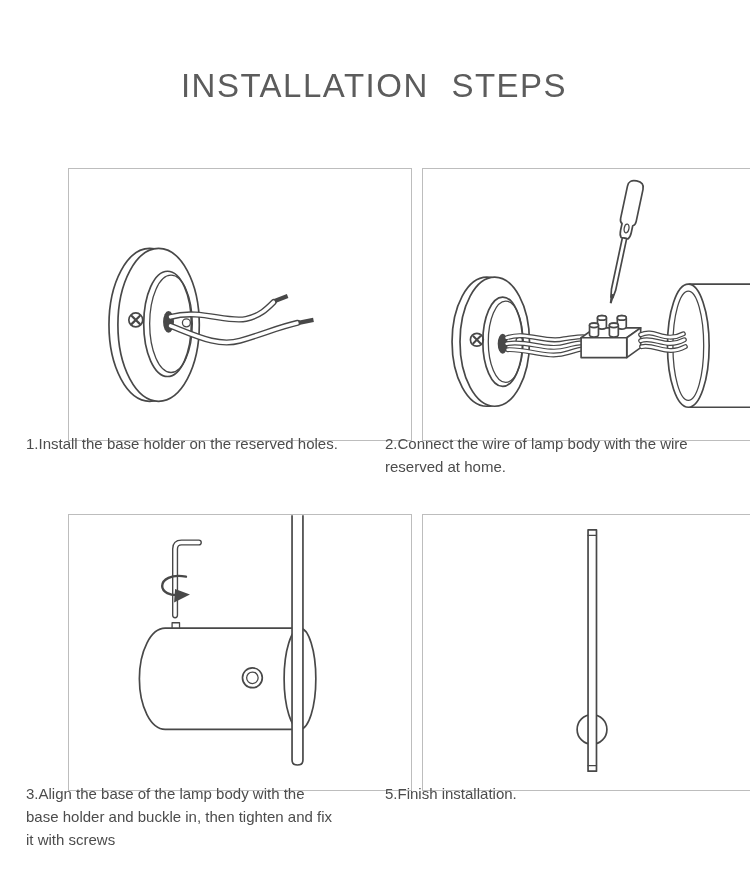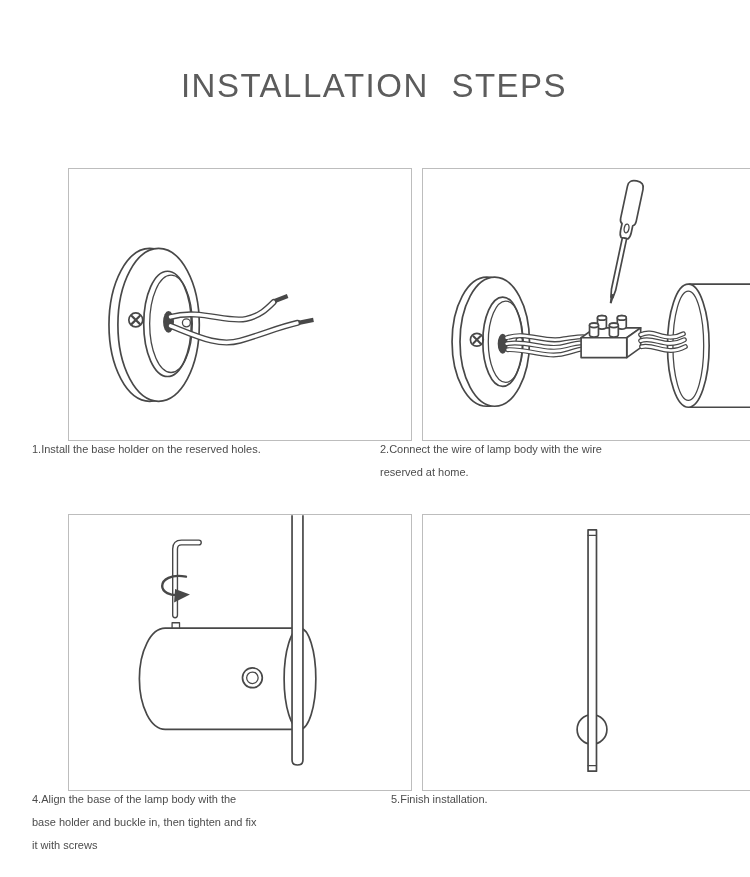--- a/index.html
+++ b/index.html
@@ -23,25 +23,25 @@
   .panel{
     position:absolute;background:#fff;box-sizing:border-box;
     border:1.5px solid var(--panel-border);
   }
   .p1{left:28px;top:152px;width:344px;height:273px;}
   .p2{left:382px;top:152px;width:345px;height:273px;}
   .p3{left:28px;top:498px;width:344px;height:277px;}
   .p4{left:382px;top:498px;width:345px;height:277px;}
   .panel svg{display:block;width:100%;height:100%;}
   .caption{
-    position:absolute;margin:6px;font-size:11px;line-height:23px;
+    position:absolute;margin:0;font-size:15px;line-height:23px;
     color:var(--caption-text);white-space:pre-line;
   }
   .c1{left:26px;top:432px;width:352px;}
-  .c2{left:374px;top:432px;width:345px;}
+  .c2{left:385px;top:432px;width:345px;}
   .c3{left:26px;top:782px;width:352px;}
   .c4{left:385px;top:782px;width:345px;}
   
   .ln{fill:none;stroke:var(--line-art);stroke-width:1.7;stroke-linecap:round;stroke-linejoin:round;}
   .thin{stroke-width:1.3;}
   .fw{fill:#fff;stroke:var(--line-art);stroke-width:1.7;stroke-linejoin:round;}
   .dk{fill:var(--line-art);stroke:none;}
   .tube-o{fill:none;stroke:var(--line-art);stroke-width:6.2;stroke-linecap:round;}
   .tube-i{fill:none;stroke:#fff;stroke-width:3.4;stroke-linecap:round;}
   .w-o{fill:none;stroke:var(--line-art);stroke-width:5;stroke-linecap:round;}
@@ -155,16 +155,16 @@
     <circle class="ln" cx="170" cy="216" r="15"></circle>
 
     <path class="fw" d="M 166 15 H 174.5 V 258 H 166 Z"></path>
     <path class="ln thin" d="M 166 20.5 H 174.5 M 166 252.5 H 174.5"></path>
   </svg>
 </figure>
 
 <p class="caption c1">1.Install the base holder on the reserved holes.</p>
 <p class="caption c2">2.Connect the wire of lamp body with the wire
 reserved at home.</p>
-<p class="caption c3">4.Align the base of the lamp body with the
+<p class="caption c3">3.Align the base of the lamp body with the
 base holder and buckle in, then tighten and fix
 it with screws</p>
 <p class="caption c4">5.Finish installation.</p>
 
 </body></html>

